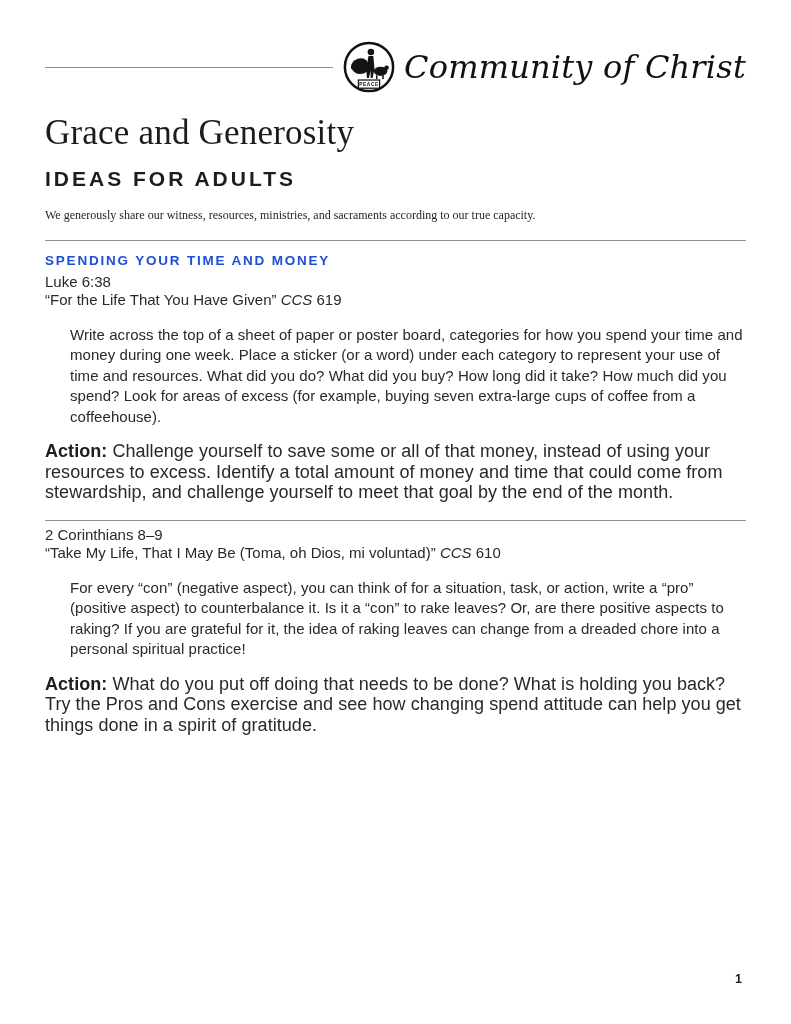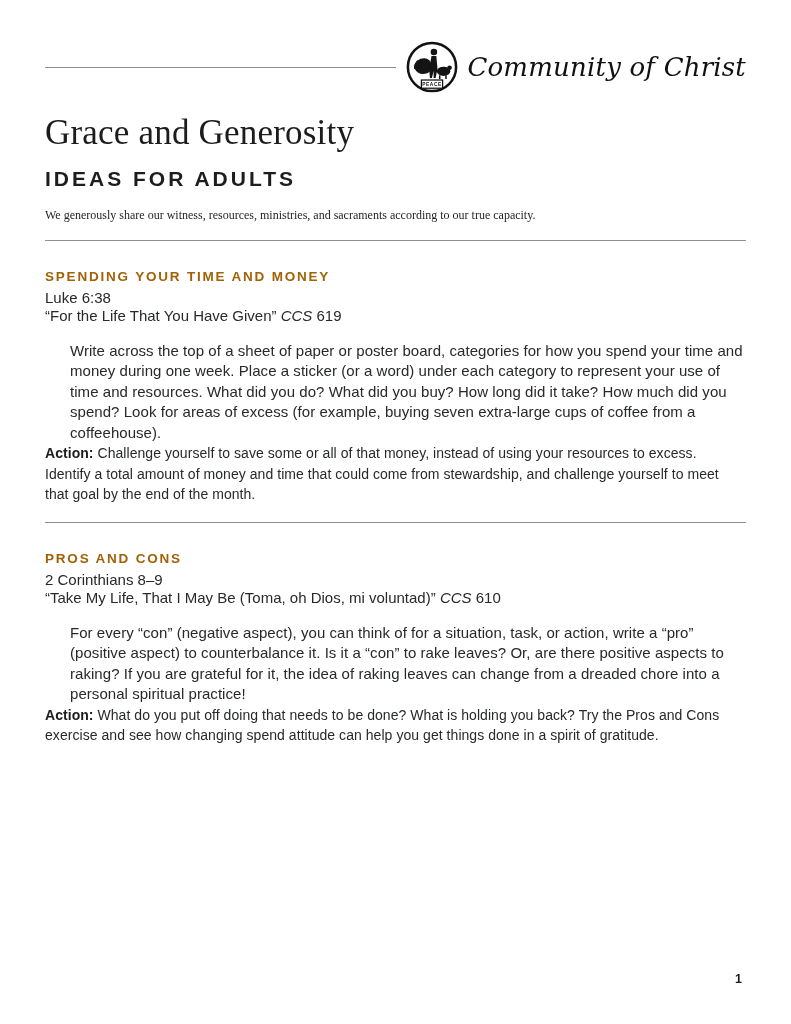--- a/index.html
+++ b/index.html
@@ -28,21 +28,21 @@
     border-top: 1.5px solid #8d8f91;
     margin-right: 9px;
   }
   .logo { width: 54px; height: 54px; flex: 0 0 auto; }
   .logo svg { width: 100%; height: 100%; display: block; }
   .brand {
     flex: 0 0 auto;
     margin-left: 8px;
     font-family: "DejaVu Serif", serif;
     font-style: italic;
-    font-size: 26px;
+    font-size: 32px;
     letter-spacing: 0.2px;
     color: #111;
     white-space: nowrap;
   }
   
   .title {
     margin-top: 19px;
     font-family: "Liberation Serif", serif;
     font-weight: 400;
     font-size: 35px;
@@ -64,44 +64,45 @@
     line-height: 1.25;
     color: #1f1f21;
   }
   
   .topic-rule {
     border: none;
     border-top: 1px solid #8d8f91;
     margin-top: 17px;
   }
   .topic h2 {
-    margin-top: 28px;
+    margin-top: 12px;
     font-size: 13.5px;
     font-weight: 700;
     letter-spacing: 1.8px;
-    color: #a16207;
+    color: #1d4ed8;
   }
   .meta {
     font-size: 15px;
     line-height: 18px;
     color: #28292b;
   }
   .meta.first { margin-top: 5px; }
   .it { font-style: italic; }
   .body-par {
     margin-top: 16px;
     font-size: 15px;
     line-height: 20.5px;
     letter-spacing: 0.05px;
     color: #28292b;
     max-width: 706px;
     margin-left: 25px;
   }
   .action-par {
-    font-size: 14px;
+    margin-top: 14px;
+    font-size: 18px;
     line-height: 20.5px;
     letter-spacing: 0.05px;
     color: #28292b;
     max-width: 706px;
   }
   .action-par b { font-weight: 700; color: #1d1d1f; }
   
   .pagenum {
     position: absolute;
     right: 49px;
@@ -147,21 +148,20 @@
     <hr class="topic-rule">
     <h2>SPENDING YOUR TIME AND MONEY</h2>
     <p class="meta first">Luke 6:38</p>
     <p class="meta"><span>“For the Life That You Have Given” </span><span class="it">CCS</span><span> 619</span></p>
     <p class="body-par">Write across the top of a sheet of paper or poster board, categories for how you spend your time and money during one week. Place a sticker (or a word) under each category to represent your use of time and resources. What did you do? What did you buy? How long did it take? How much did you spend? Look for areas of excess (for example, buying seven extra-large cups of coffee from a coffeehouse).</p>
     <p class="action-par"><b>Action:</b><span> Challenge yourself to save some or all of that money, instead of using your resources to excess. Identify a total amount of money and time that could come from stewardship, and challenge yourself to meet that goal by the end of the month.</span></p>
   </section>
 
   <section class="topic">
     <hr class="topic-rule">
-    <h2>PROS AND CONS</h2>
     <p class="meta first">2 Corinthians 8–9</p>
     <p class="meta"><span>“Take My Life, That I May Be (Toma, oh Dios, mi voluntad)” </span><span class="it">CCS</span><span> 610</span></p>
     <p class="body-par">For every “con” (negative aspect), you can think of for a situation, task, or action, write a “pro” (positive aspect) to counterbalance it. Is it a “con” to rake leaves? Or, are there positive aspects to raking? If you are grateful for it, the idea of raking leaves can change from a dreaded chore into a personal spiritual practice!</p>
     <p class="action-par"><b>Action:</b><span> What do you put off doing that needs to be done? What is holding you back? Try the Pros and Cons exercise and see how changing spend attitude can help you get things done in a spirit of gratitude.</span></p>
   </section>
 
   <div class="pagenum">1</div>
 
 </div>
 

